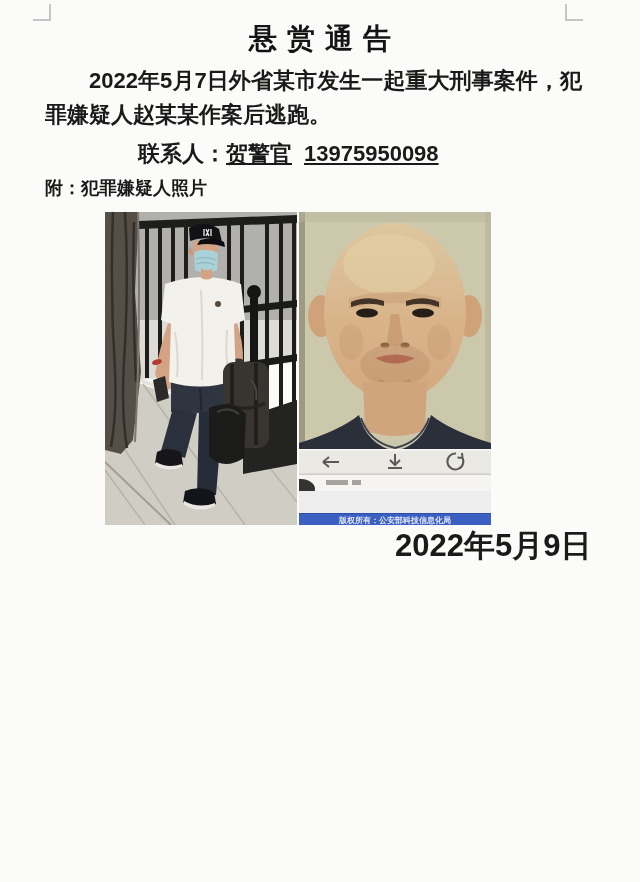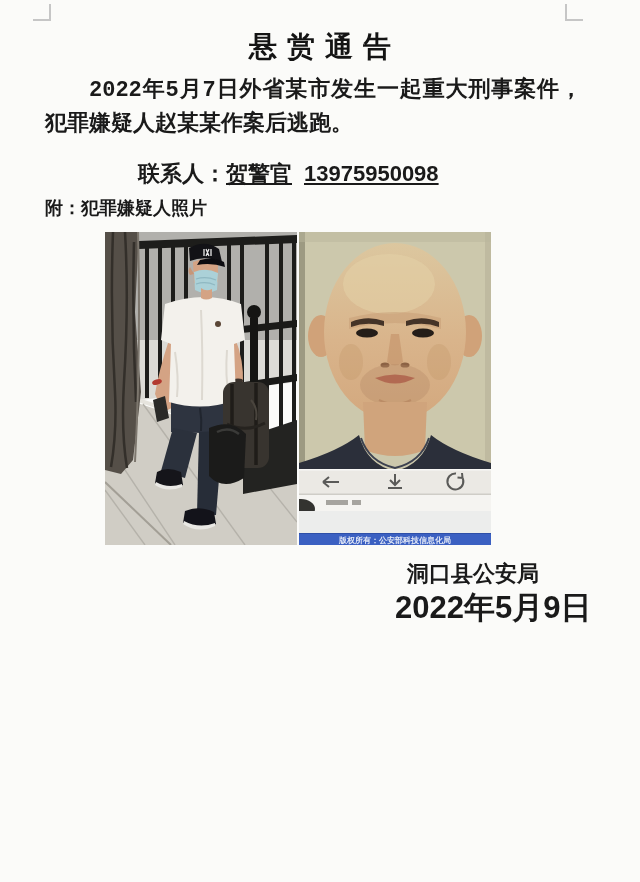--- a/index.html
+++ b/index.html
@@ -11,37 +11,36 @@
     font-family:"Liberation Sans", sans-serif;
     font-weight:700;
     overflow:hidden;
   }
   
   .crop-mark { position:absolute; width:16px; height:15px; }
   .crop-tl { left:33px; top:4px; border-right:2px solid #c6c6c6; border-bottom:2px solid #c6c6c6; }
   .crop-tr { left:565px; top:4px; border-left:2px solid #c6c6c6; border-bottom:2px solid #c6c6c6; }
 
   .title {
-    margin:12px; padding-top:20px;
+    margin:4px; padding-top:20px;
     text-align:center;
     font-size:28px; line-height:30px;
     letter-spacing:10px; text-indent:10px;
     color:#141414;
   }
   .body-text {
     margin:10px 58px 0 45px;
     font-size:22px; line-height:34px;
     text-align:justify;
-    font-family:Liberation Mono, monospace;
   }
   .body-text p { margin:0; text-indent:2em; }
 
   .contacts {
     display:flex; align-items:flex-start;
-    margin:15px 0 0 138px;
+    margin:5px 0 0 138px;
     font-size:22px; line-height:34px;
   }
   .contact-lines div { white-space:nowrap;text-decoration:underline; }
   .contact-phone { margin-left:12px; }
 
   .attachment {
     margin:0 0 0 45px;
     font-size:18px; line-height:34px;
   }
 
@@ -247,16 +246,15 @@
 
       <g>
         <rect x="0" y="301" width="192" height="12" fill="#3b60c2"></rect>
         <rect x="0" y="301" width="192" height="1" fill="#2e4fa8"></rect>
         <text x="96" y="311" text-anchor="middle" font-size="8" fill="#ffffff" opacity="0.85" font-family="Liberation Sans, sans-serif" filter="url(#blurSmall)">版权所有：公安部科技信息化局</text>
       </g>
     </svg>
 
   </div>
 
-  <div class="issuer">洞口县公安局</div>
   <div class="issue-date">2022年5月9日</div>
 
 </div>
 
 </body></html>

